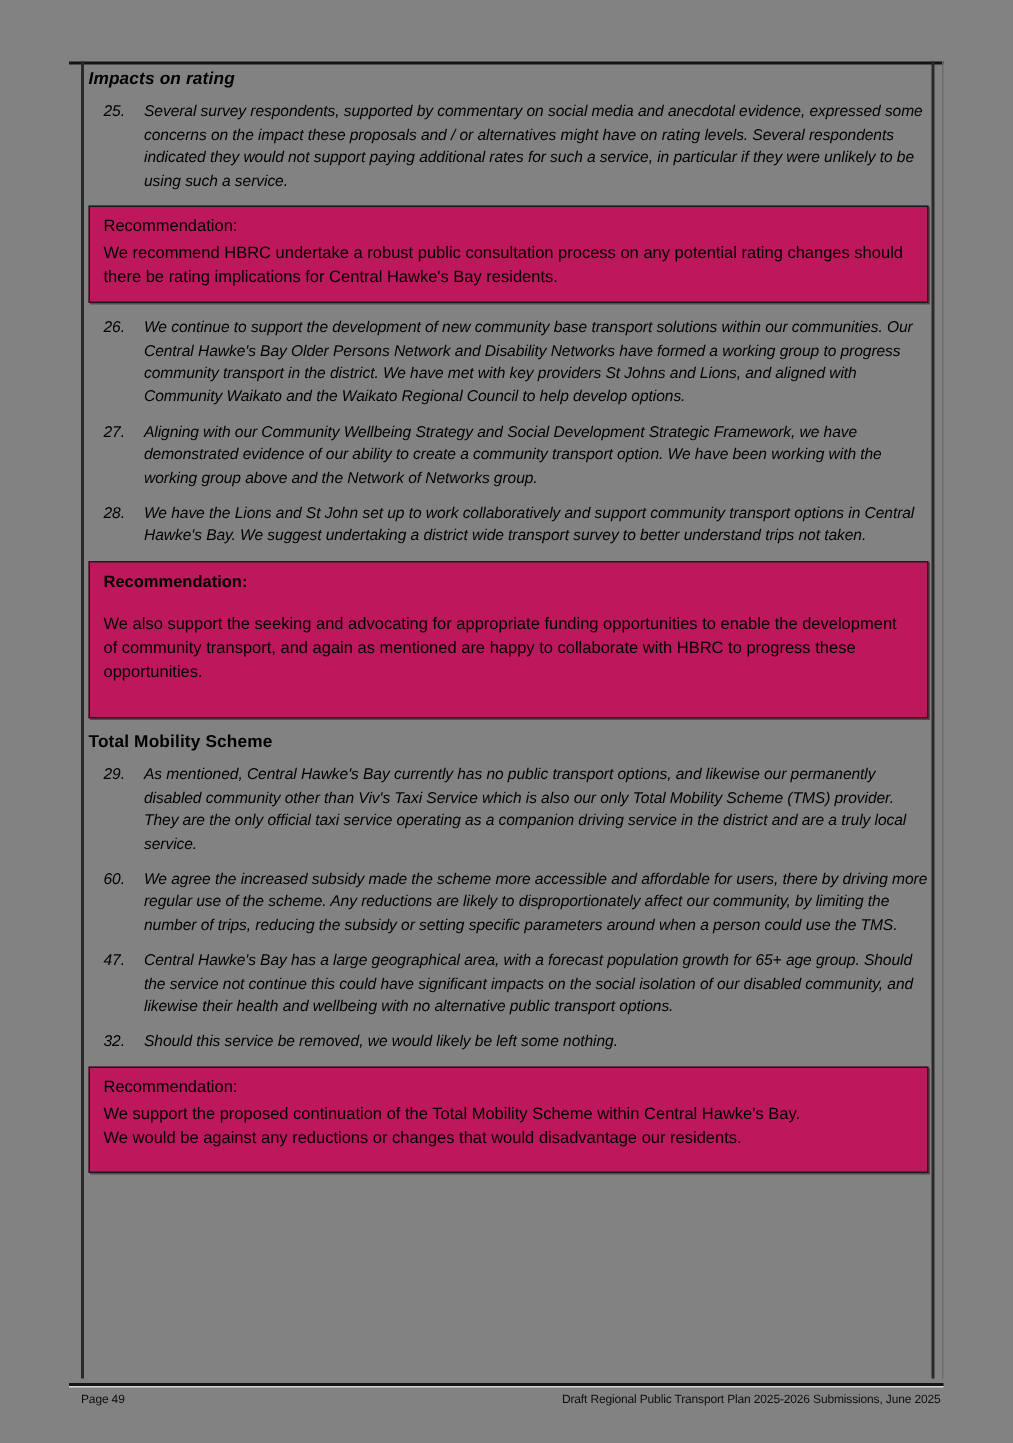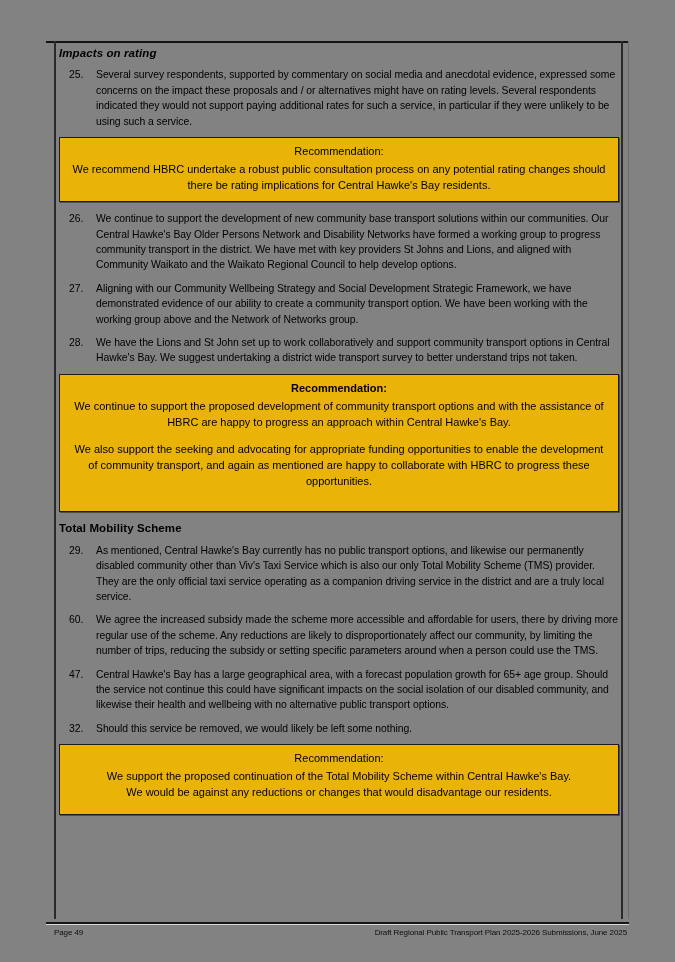--- a/index.html
+++ b/index.html
@@ -88,39 +88,39 @@
     padding: 0;
   }
   ol.items li {
     position: relative;
     padding-left: 37px;
     margin-bottom: 8px;
     font-size: 10.4px;
     line-height: 1.48;
     text-align: left;
     letter-spacing: -0.05px;
+    font-style: italic;
   }
   ol.items li .num {
     position: absolute;
     left: 10px;
     top: 0;
     width: 24px;
     text-align: left;
     font-size: 10.4px;
   }
 
   
   .rec-box {
     border: 1px solid #1c1c1c;
-    background: #eab308;
+    background: #be185d;
     box-shadow: 1px 1px 0 #4d4d4d;
     padding: 6px 9px 8px 9px;
     margin: 3px 0 0 0;
     box-sizing: border-box;
-    text-align: center;
   }
   .rec-box .rec-title {
     font-size: 11px;
     line-height: 1.45;
     margin: 0 0 1px 0;
   }
   .rec-box.bold-title .rec-title { font-weight: bold; }
   .rec-box p {
     margin: 0;
     font-size: 11px;
@@ -196,21 +196,20 @@
           <span>Aligning with our Community Wellbeing Strategy and Social Development Strategic Framework, we have demonstrated evidence of our ability to create a community transport option. We have been working with the working group above and the Network of Networks group.</span>
         </li>
         <li>
           <span class="num">28.</span>
           <span>We have the Lions and St John set up to work collaboratively and support community transport options in Central Hawke's Bay. We suggest undertaking a district wide transport survey to better understand trips not taken.</span>
         </li>
       </ol>
 
       <div class="rec-box bold-title tall">
         <div class="rec-title">Recommendation:</div>
-        <p>We continue to support the proposed development of community transport options and with the assistance of HBRC are happy to progress an approach within Central Hawke's Bay.</p>
         <p class="gap">We also support the seeking and advocating for appropriate funding opportunities to enable the development of community transport, and again as mentioned are happy to collaborate with HBRC to progress these opportunities.</p>
       </div>
     </div>
 
     <div class="sec-block">
       <div class="sec-head">Total Mobility Scheme</div>
 
       <ol class="items">
         <li>
           <span class="num">29.</span>

